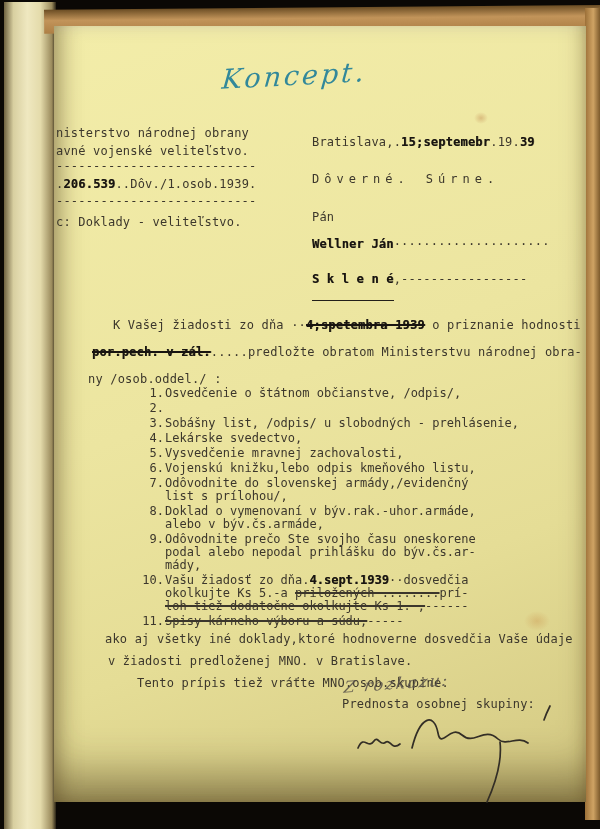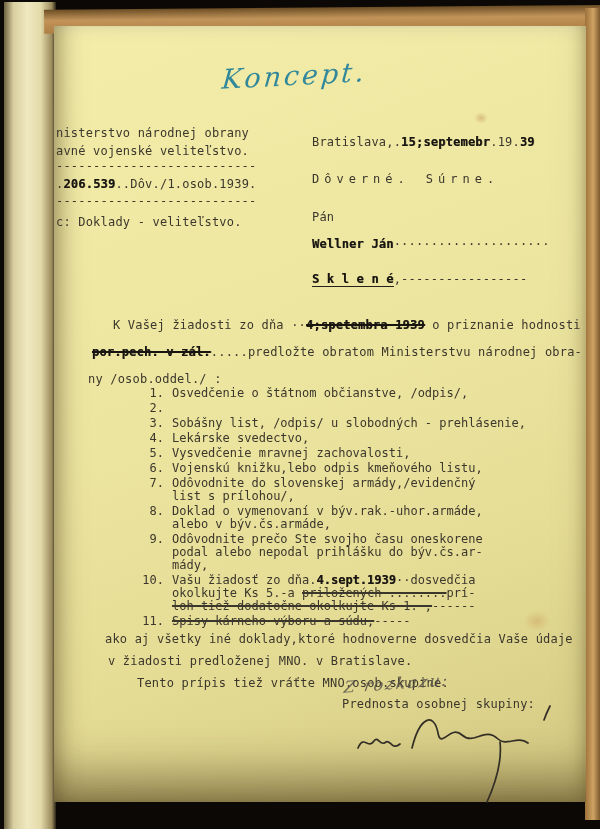--- a/index.html
+++ b/index.html
@@ -22,26 +22,26 @@
     box-shadow:inset 14px 0 24px -12px rgba(70,50,20,.5),
                inset -10px 0 16px -10px rgba(90,65,25,.45),
                inset 0 -46px 50px -24px rgba(55,38,10,.55),
                inset 0 8px 12px -8px rgba(255,255,235,.55);}
   .tl{position:absolute;white-space:pre;font-size:12px;line-height:14px;
       color:#3c372c;letter-spacing:.2px;}
   .ot{font-weight:bold;color:#181410;text-shadow:.4px 0 0 rgba(24,20,16,.6);}
   .strike{text-decoration:line-through;text-decoration-thickness:1.5px;}
   .spread{letter-spacing:5px;}
   .gap{display:inline-block;width:16px;}
-  .town{border-bottom:1.5px solid #23201a;padding-bottom:0;}
+  .town{border-bottom:1.5px solid #23201a;padding-bottom:14px;}
   
   .doc-list{position:absolute;left:84px;top:361px;width:436px;}
   .li{display:flex;margin-bottom:2px;}
   .num{width:26px;text-align:right;flex:0 0 26px;font-size:12px;line-height:13px;color:#3c372c;white-space:pre;}
-  .li-lines{margin-left:8px;}
+  .li-lines{margin-left:1px;}
   .li-line{font-size:12px;line-height:13px;color:#3c372c;white-space:pre;}
   
   .hw{font-family:"DejaVu Serif", serif;font-style:italic;}
   .koncept{position:absolute;left:168px;top:34px;font-size:27px;letter-spacing:3px;
     color:#1e7e99;transform:rotate(-3deg) skewX(-8deg);opacity:.9;}
   .order-note{position:absolute;left:290px;top:648px;font-size:16px;color:#565049;
     transform:rotate(-4deg) skewX(-12deg);letter-spacing:2px;opacity:.85;}
   .sig{position:absolute;left:290px;top:672px;}
   .stain{position:absolute;border-radius:50%;pointer-events:none;}
   .stain1{left:470px;top:585px;width:26px;height:20px;

